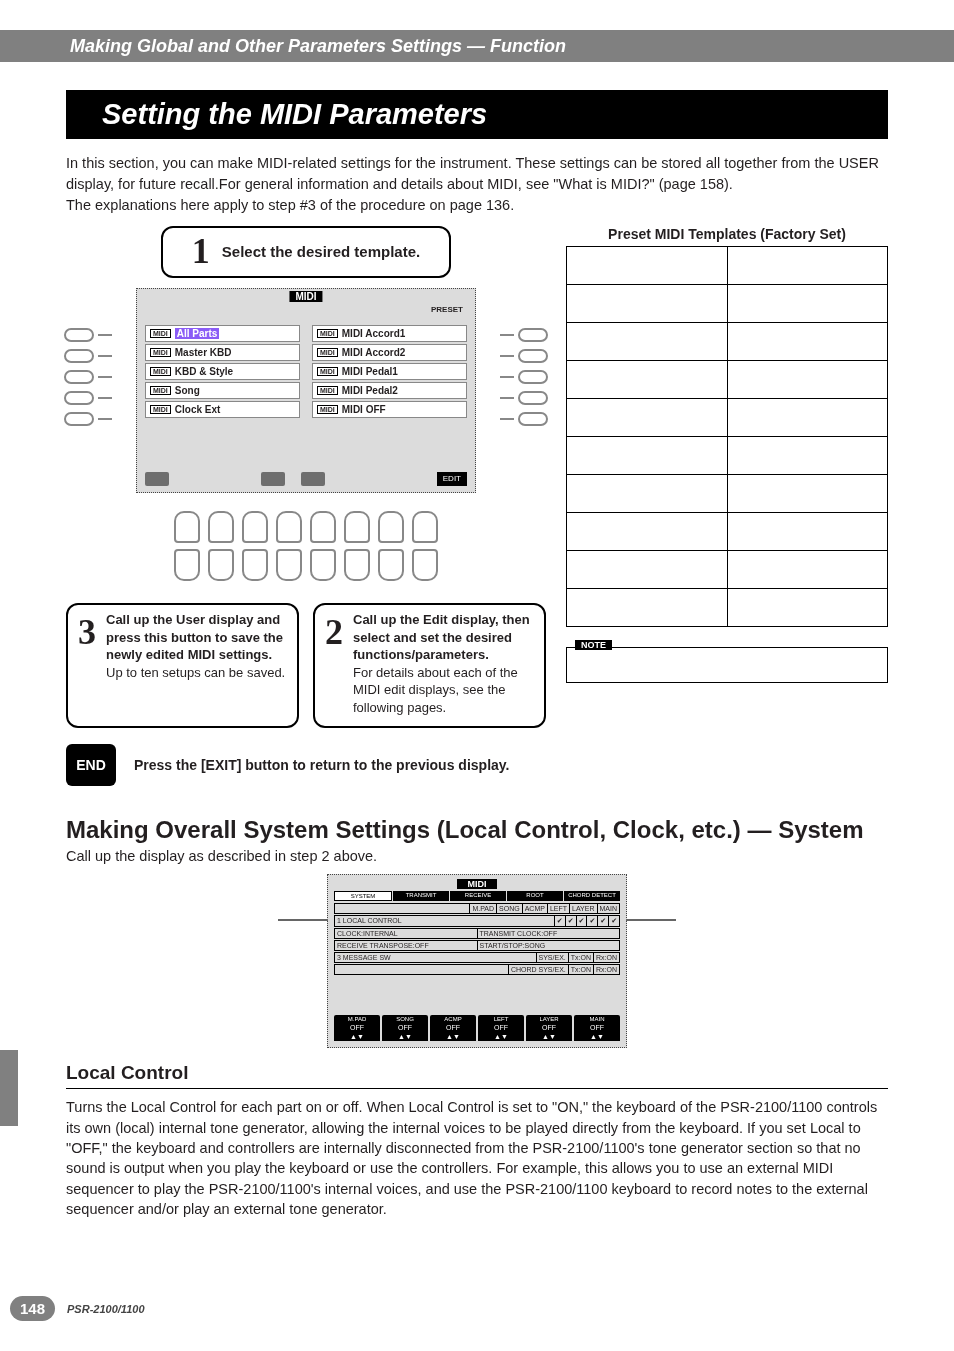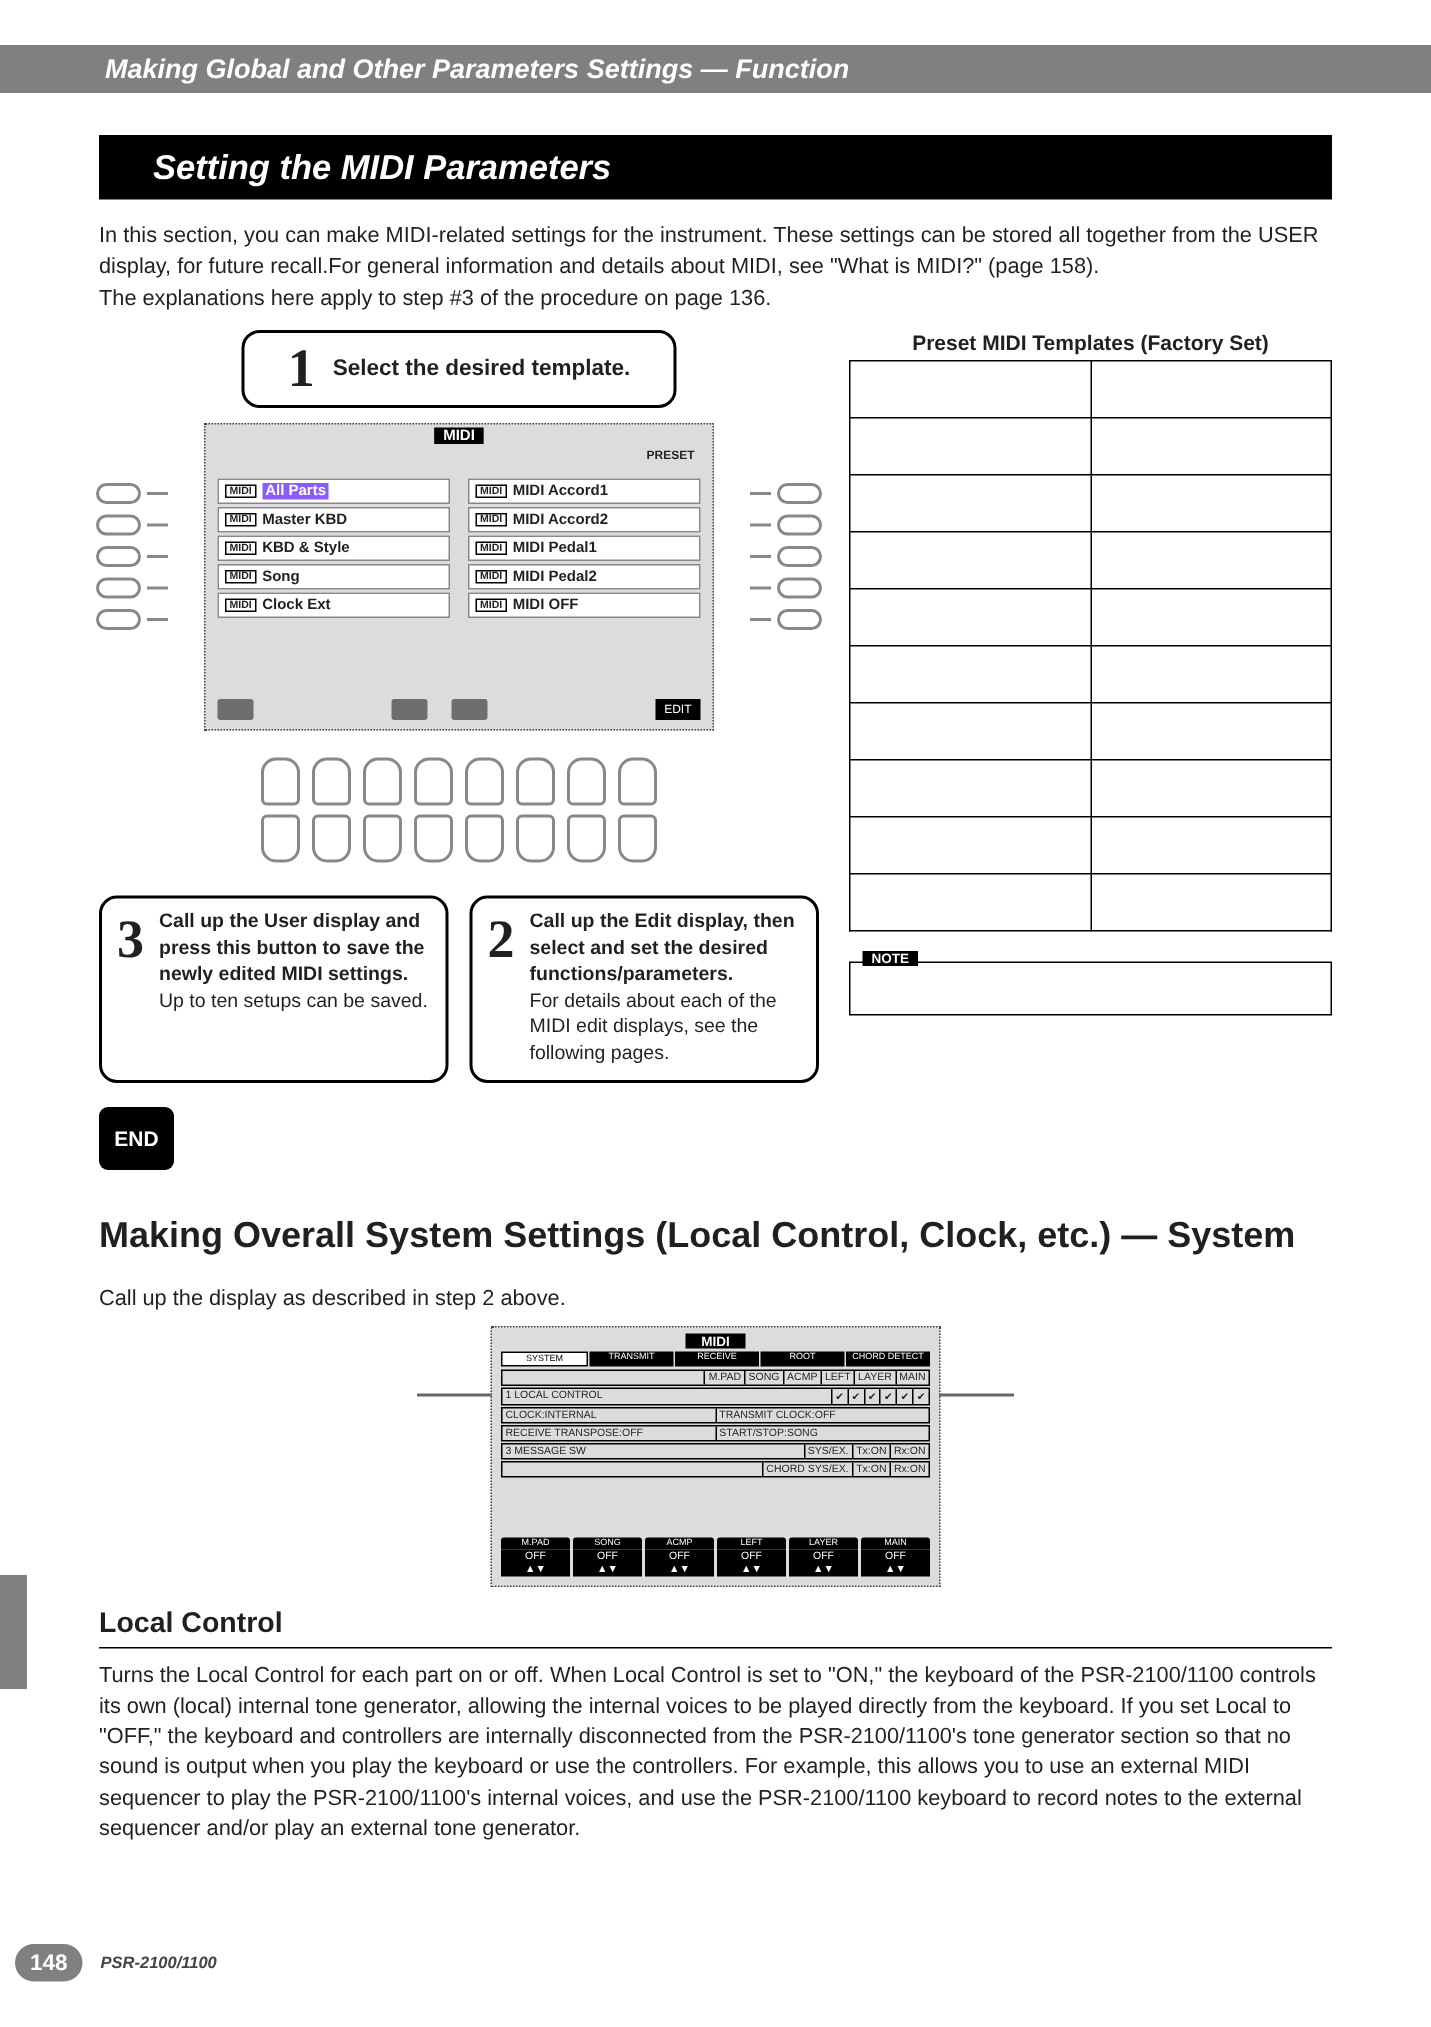--- a/index.html
+++ b/index.html
@@ -36,21 +36,21 @@
   }
   .h1-band {
     background: #000;
     padding: 8px 10px 8px 36px;
     margin-bottom: 14px;
   }
   .h1-band h1 {
     color: #fff;
     font-style: italic;
     font-weight: 700;
-    font-size: 23px;
+    font-size: 29px;
   }
   .intro p {
     font-size: 14.5px;
     line-height: 1.45;
   }
   .figrow {
     display: flex;
     margin-top: 10px;
     gap: 20px;
   }
@@ -241,21 +241,21 @@
     background: #000;
     color: #fff;
     font-size: 9px;
     font-weight: 700;
     padding: 0 6px;
   }
   .h2 {
     font-size: 24px;
     font-weight: 700;
     margin-top: 30px;
-    margin-bottom: 20px;
+    margin-bottom: 4px;
   }
   .sub p { font-size: 14.5px; }
   .screen2 {
     width: 300px;
     margin: 10px auto 14px;
     border: 1px dotted #444;
     background: #dcdcdc;
     padding: 4px 6px 6px;
     font-size: 8px;
     position: relative;
@@ -471,20 +471,21 @@
           <span class="bignum">2</span>
           <div class="txt">
             <b>Call up the Edit display, then select and set the desired functions/parameters.</b><br>
             <span>For details about each of the MIDI edit displays, see the following pages.</span>
           </div>
         </div>
       </div>
 
       <div class="endrow">
         <div class="endbadge">END</div>
+        <div class="txt">Press the [EXIT] button to return to the previous display.</div>
       </div>
 
     </div>
 
     <div class="rightcol">
       <h4>Preset MIDI Templates (Factory Set)</h4>
       <table class="tmpl-table">
         <tbody>
             <tr>
               <td></td>

